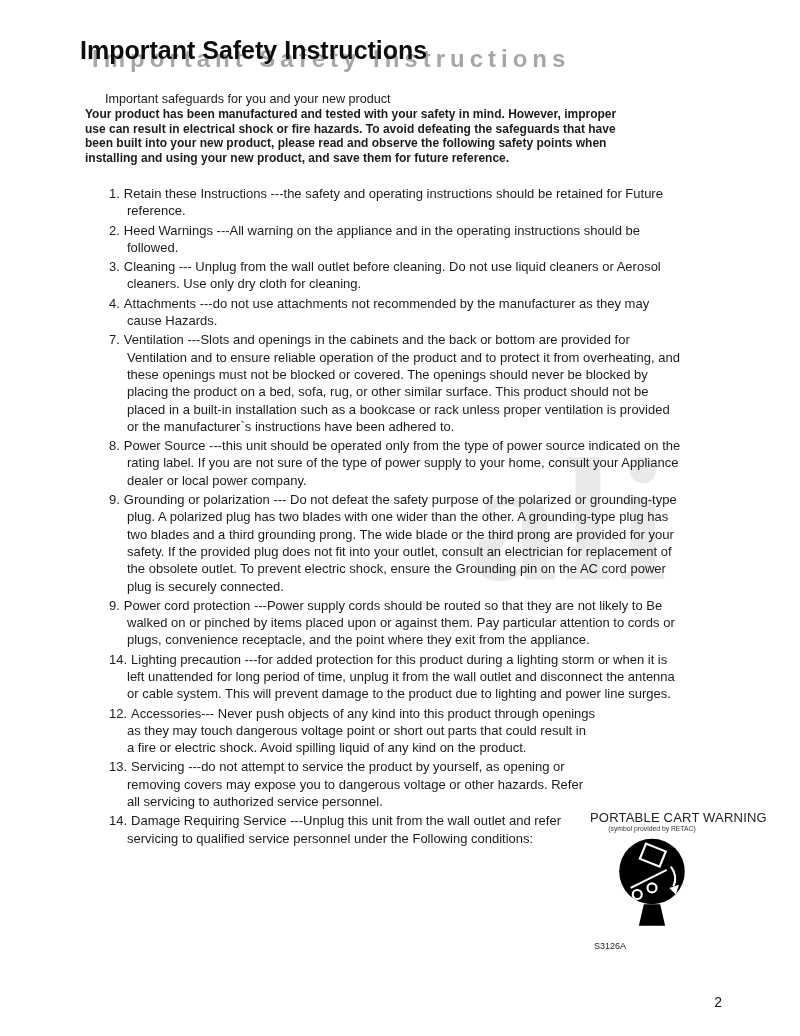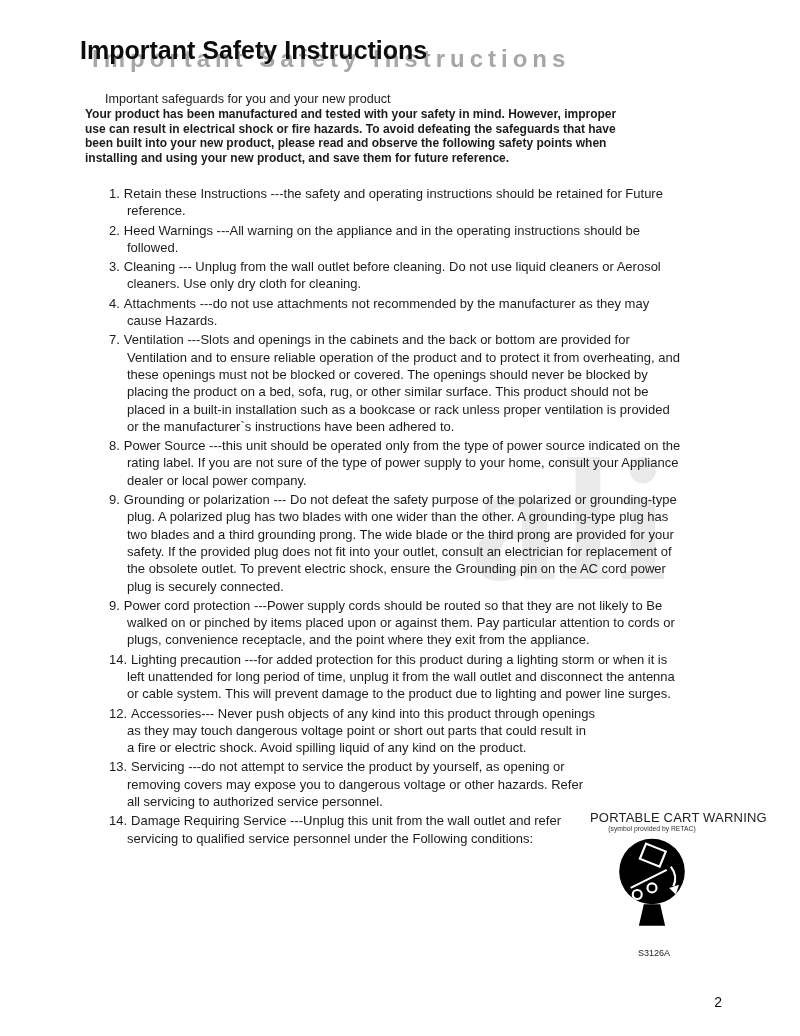--- a/index.html
+++ b/index.html
@@ -104,24 +104,24 @@
     white-space: nowrap;
   }
   .cart-sub {
     font-size: 6.8px;
     color: #333;
     white-space: nowrap;
   }
   .cart-icon { margin-top: 3px; }
   .cart-icon svg { width: 82px; height: 96px; }
   .cart-code {
-    text-align: center;
+    text-align: left;
     font-size: 9px;
     color: #222;
-    margin-top: 13px;
+    margin-top: 6px;
     margin-left: 4px;
   }
 
   .page-num {
     position: absolute;
     right: 78px;
     bottom: 26px;
     font-size: 14px;
     color: #111;
     z-index: 4;

